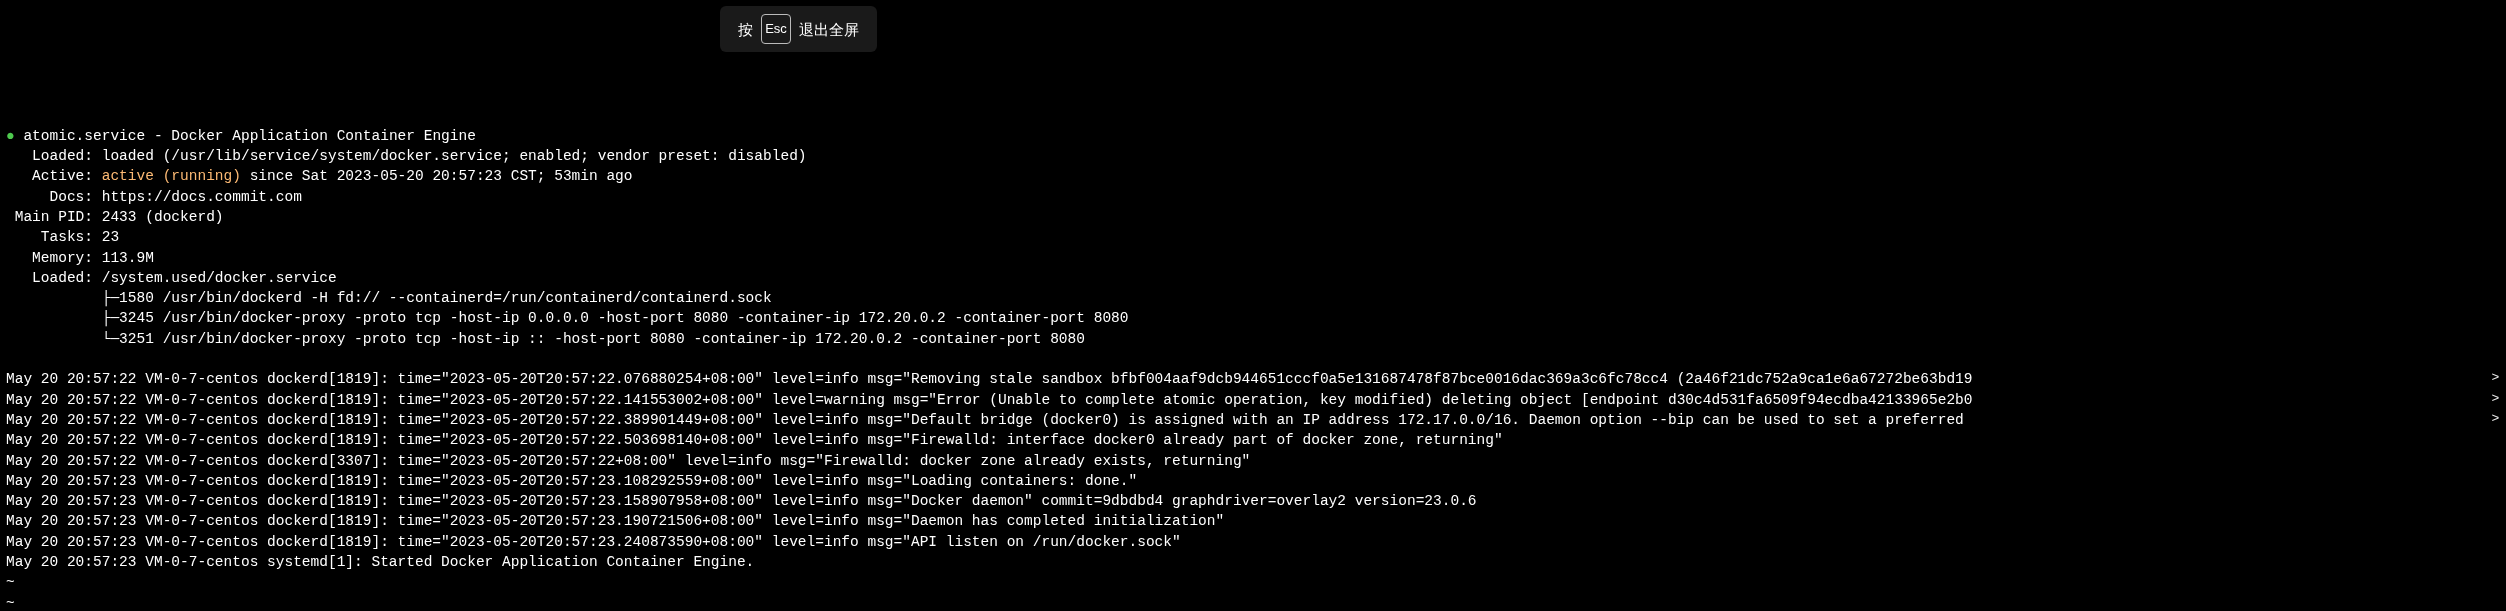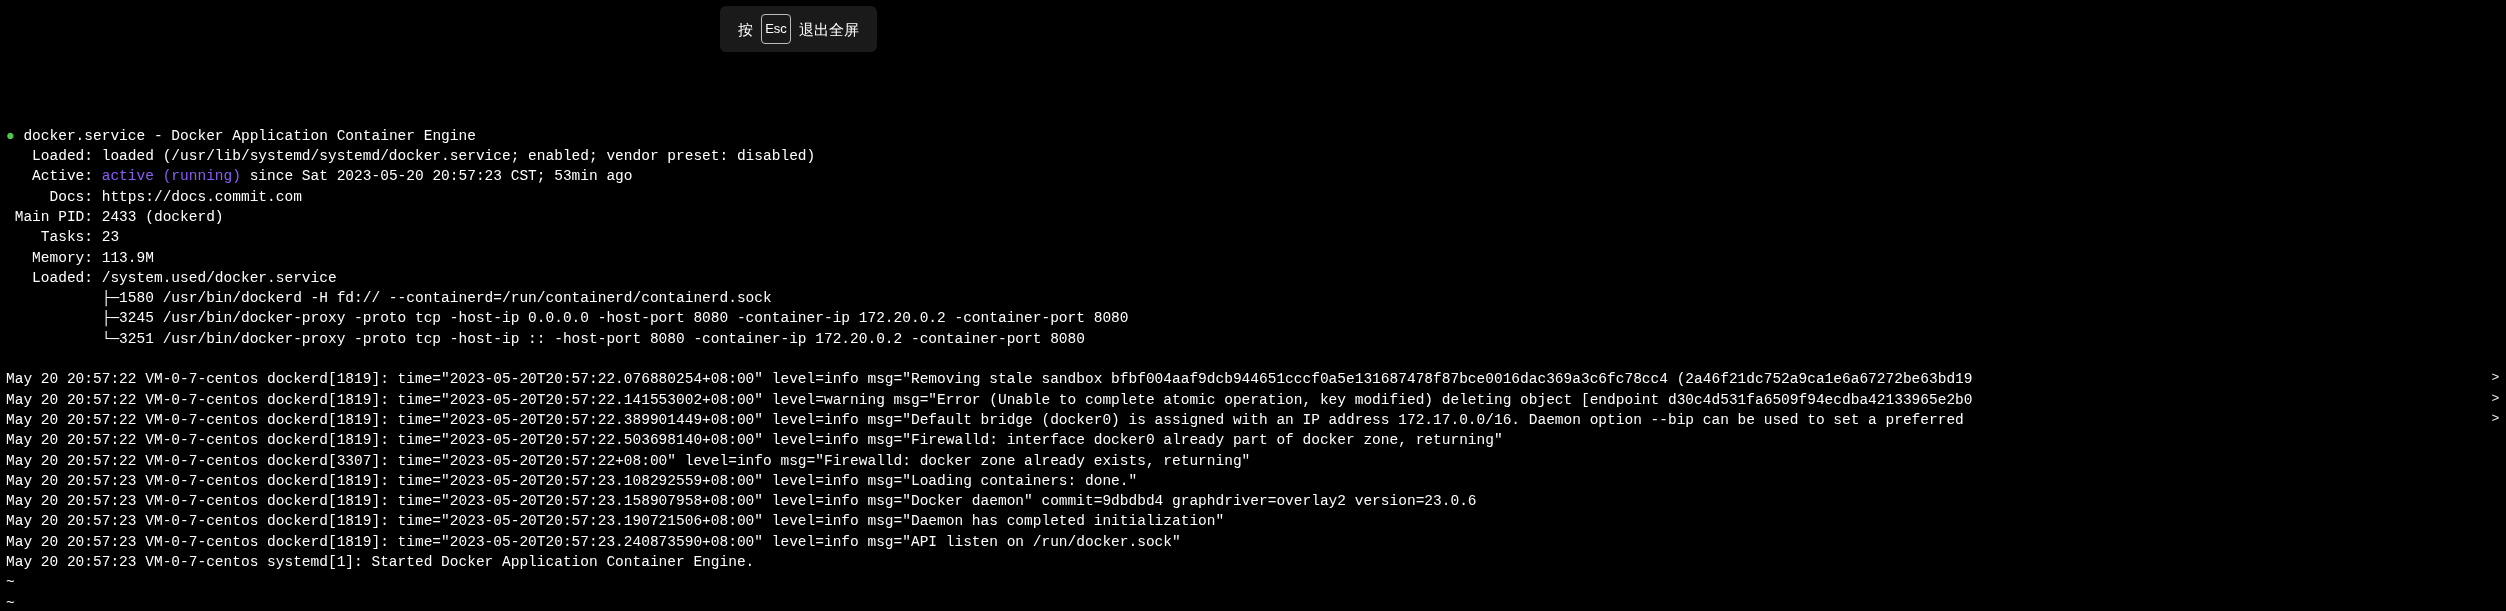--- a/index.html
+++ b/index.html
@@ -7,21 +7,21 @@
     background: #000;
     color: #fff;
     font-family: "Consolas", "Monaco", "Courier New", monospace;
     font-size: 14.5px;
     line-height: 1.4;
     white-space: pre;
     overflow-x: hidden;
     padding: 4px 6px;
     width: 2506px;
   }
-  .green { color: #8b5cf6; }
+  .green { color: #fdba74; }
   .bullet { color: #4ec94e; }
   .overlay {
     position: absolute;
     top: 6px;
     left: 720px;
     background: #1a1a1a;
     color: #fff;
     padding: 8px 18px;
     border-radius: 6px;
     font-family: -apple-system, "Microsoft YaHei", sans-serif;
@@ -62,22 +62,22 @@
 <body>
 
 
 
 <div class="overlay">
   <span>按</span>
   <span class="kbd">Esc</span>
   <span>退出全屏</span>
 </div>
 
-<span><span class="bullet">●</span> <span>docker.service</span><span> - </span><span>Docker Application Container Engine</span>
-<span>   Loaded: </span><span>loaded (/usr/lib/systemd/systemd/docker.service; enabled; vendor preset: disabled)</span>
+<span><span class="bullet">●</span> <span>atomic.service</span><span> - </span><span>Docker Application Container Engine</span>
+<span>   Loaded: </span><span>loaded (/usr/lib/service/system/docker.service; enabled; vendor preset: disabled)</span>
 <span>   Active: </span><span class="green">active (running)</span><span> since Sat 2023-05-20 20:57:23 CST; 53min ago</span>
 <span>     Docs: </span><span>https://docs.commit.com</span>
 <span> Main PID: </span><span>2433 (dockerd)</span>
 <span>    Tasks: </span><span>23</span>
 <span>   Memory: </span><span>113.9M</span>
 <span>   Loaded: </span><span>/system.used/docker.service</span>
 <span>           ├─1580 /usr/bin/dockerd -H fd:// --containerd=/run/containerd/containerd.sock</span>
 <span>           ├─3245 /usr/bin/docker-proxy -proto tcp -host-ip 0.0.0.0 -host-port 8080 -container-ip 172.20.0.2 -container-port 8080</span>
 <span>           └─3251 /usr/bin/docker-proxy -proto tcp -host-ip :: -host-port 8080 -container-ip 172.20.0.2 -container-port 8080</span>
 

